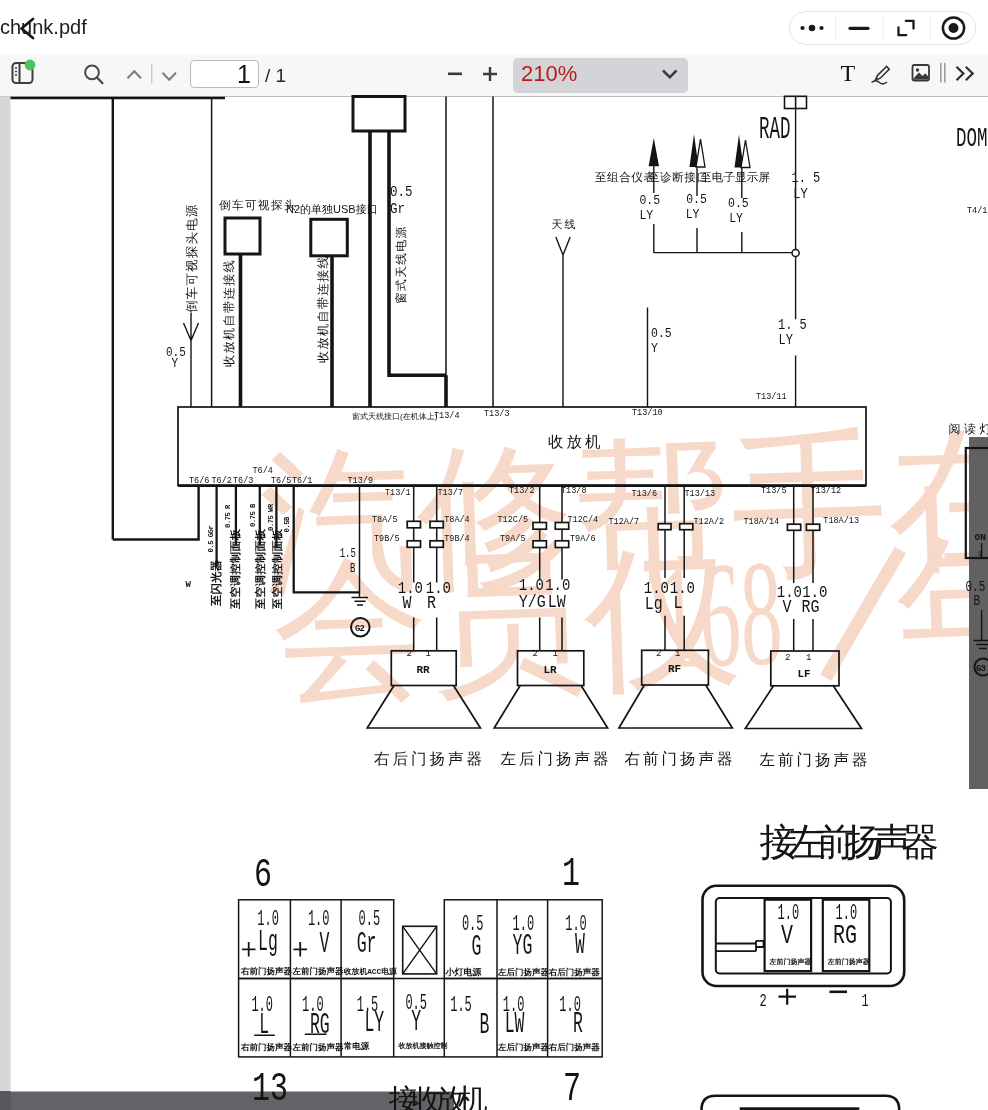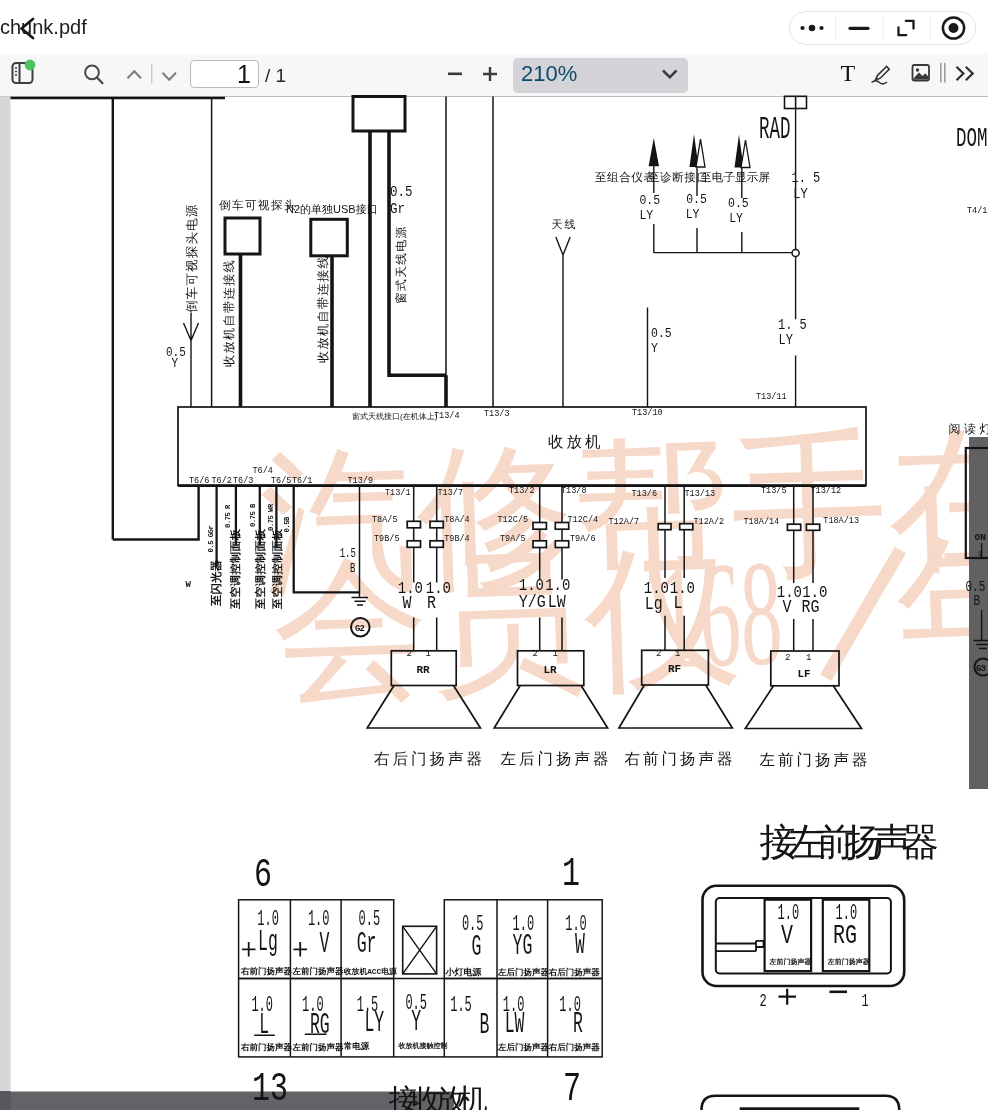--- a/index.html
+++ b/index.html
@@ -10,21 +10,21 @@
     border-bottom:1px solid #bdbdc0;box-sizing:content-box;}
   #title{position:absolute;left:0;top:0;width:839px;text-align:left;font-size:20px;
     color:#1c1c1e;line-height:54px;}
   #capsule{position:absolute;left:789px;top:11px;width:187px;height:34px;border:1px solid #e2e2e4;
     border-radius:18px;background:#fff;box-sizing:border-box;}
   #pageinput{position:absolute;left:190px;top:60px;width:69px;height:28px;background:#fff;
     border:1px solid #b9b9bc;border-radius:4px;box-sizing:border-box;
     font-size:25px;color:#111;text-align:right;line-height:27px;padding-right:7px;}
   #slash1{position:absolute;left:265px;top:56px;height:41px;line-height:40px;font-size:19px;color:#2a2a2c;}
   #zoomdd{position:absolute;left:513px;top:58px;width:175px;height:34.5px;background:#d4d3d7;
-    border-radius:5px;font-size:22px;color:#0c4a6e;line-height:31px;padding-left:8px;box-sizing:border-box;}
+    border-radius:5px;font-size:22px;color:#b91c1c;line-height:31px;padding-left:8px;box-sizing:border-box;}
   svg{position:absolute;left:0;top:0;}
   svg text{font-family:"Liberation Mono",monospace;fill:#141414;}
   .cjk{font-family:"Liberation Sans",sans-serif;}
 </style>
 </head>
 <body>
 <div id="page">
   <div id="topbar">
     <svg width="988" height="54">
       <path d="M33,19 L21.5,28.5 L33,38" fill="none" stroke="#1a1a1a" stroke-width="2.8" stroke-linecap="round" stroke-linejoin="round"></path>

